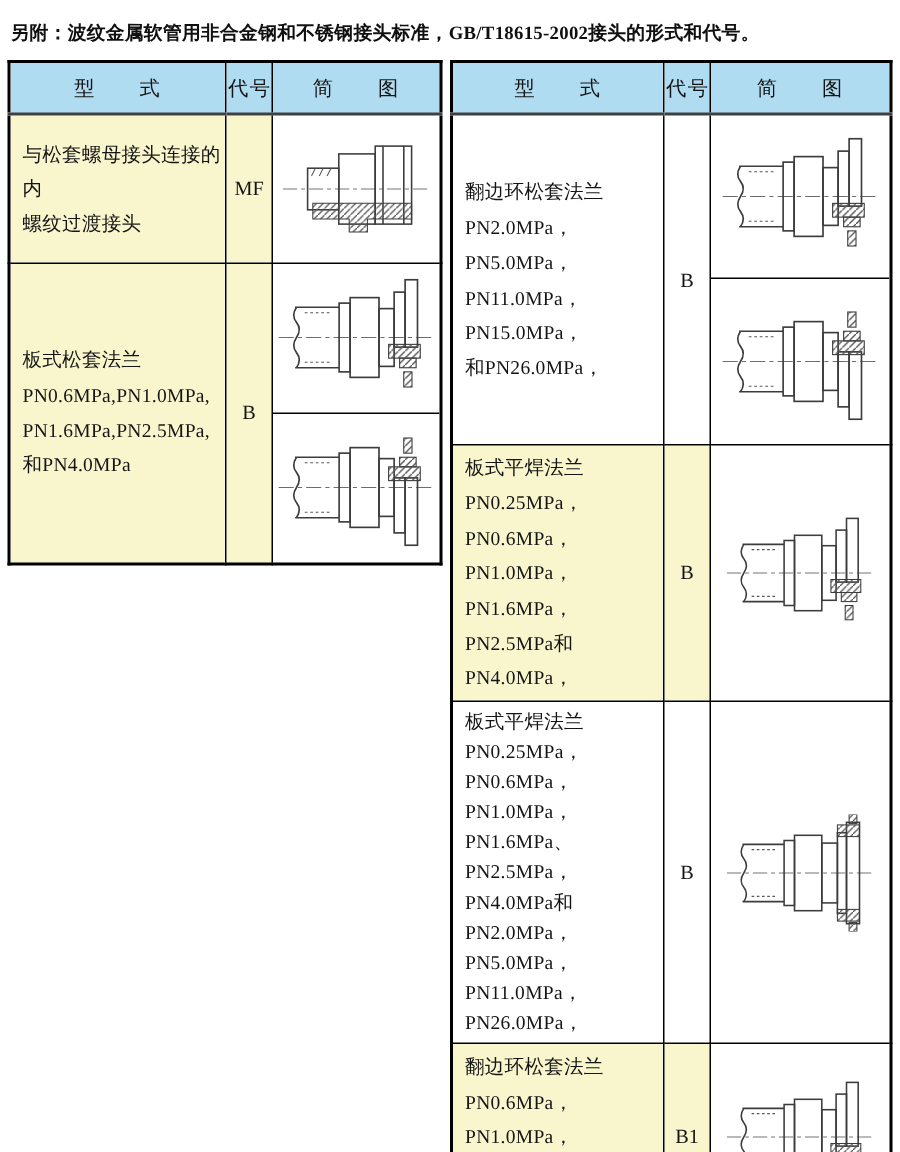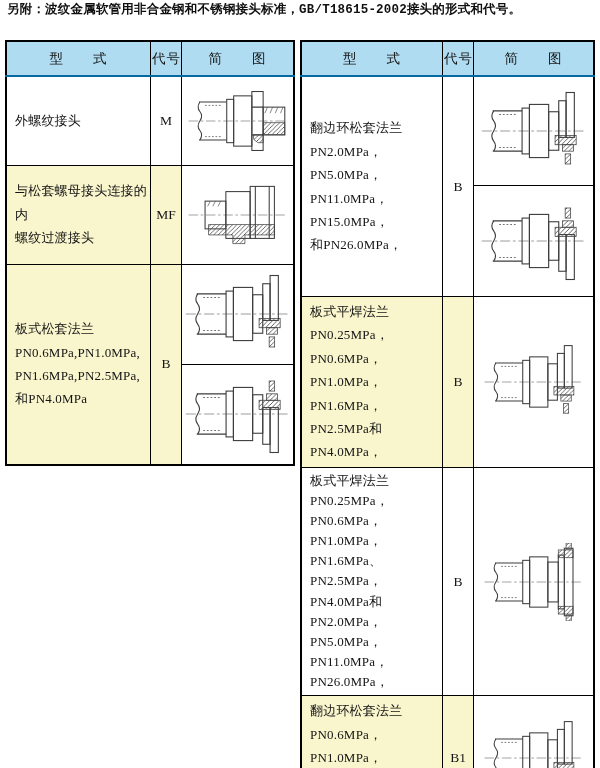--- a/index.html
+++ b/index.html
@@ -1,27 +1,27 @@
 <!DOCTYPE html>
 <html style="--header-bg: #b0dcf2; --highlight-bg: #f9f6cd; --border: #000000;"><head>
 <meta charset="utf-8">
 <style>
   html,body{margin:0;padding:0;background:#fff;}
   .page{position:relative;width:600px;height:768px;background:#fff;overflow:hidden;
         font-family:"Liberation Serif","DejaVu Serif",serif;color:#141414;}
-  .title{position:absolute;left:7px;top:1px;width:586px;
-         font-family:Liberation Mono, monospace;
+  .title{position:absolute;left:7px;top:14px;width:586px;
+         font-family:Liberation Serif, serif;
          font-weight:bold;font-size:12.5px;letter-spacing:.2px;color:#101010;}
   table{border-collapse:collapse;table-layout:fixed;position:absolute;top:40px;
         border:2px solid #000;background:#fff;}
   table.lt{left:5px;width:290px;}
   table.rt{left:300px;width:295px;}
   th,td{border:1px solid #000;overflow:hidden;}
   th{background:var(--header-bg,#b0dcf2);font-weight:normal;font-size:13.5px;
-     white-space:pre;letter-spacing:1px;border-bottom:2px solid #0369a1;}
+     white-space:pre;letter-spacing:1px;border-bottom:2px solid #404040;}
   td.tcell{font-size:13px;line-height:1.8;padding:3px 2px 3px 8px;
            white-space:pre-line;vertical-align:middle;letter-spacing:.2px;}
   td.tcell.tight{line-height:1.55;}
   td.ccell{text-align:center;font-size:13.5px;vertical-align:middle;}
   tr.hl .tcell,tr.hl .ccell{background:var(--highlight-bg,#f9f6cd);}
   td.dcell{padding:0;background:#fff;vertical-align:middle;}
   .dwrap{display:flex;align-items:center;justify-content:center;}
   .dwrap svg{width:110px;height:78px;}
   .half+.half{border-top:1px solid #000;}
   .half svg{height:88px;}
@@ -52,42 +52,20 @@
         <col style="width:144px">
         <col style="width:31px">
         <col style="width:112px">
       </colgroup>
     <tbody>
         <tr style="height:35px">
       <th>型　　式</th>
       <th>代号</th>
       <th>简　　图</th>
     </tr>
-    <tr style="height:89px">
-      <td class="tcell">外螺纹接头</td>
-      <td class="ccell">M</td>
-      <td class="dcell">
-            <div class="dwrap">
-              <svg viewBox="0 0 120 90" xmlns="http://www.w3.org/2000/svg">
-                <path class="cl" d="M3 45H117"></path>
-                <path class="ln" d="M16 23 q-4 6 0 11 t0 11 t0 11 t0 11"></path>
-                <path class="ln" d="M15 23 H47 M15 67 H47"></path>
-                <path class="dt" d="M22 27 h18 M22 63 h18"></path>
-                <rect class="ln" x="47" y="20" width="8" height="50"></rect>
-                <rect class="ln" x="55" y="16" width="21" height="58"></rect>
-                <rect class="ln" x="76" y="11" width="13" height="68"></rect>
-                <path class="ln" d="M76 29 H89 M76 61 H89"></path>
-                <rect class="ln" x="89" y="29" width="25" height="32"></rect>
-                <path class="th" d="M94 29 l-3 7 M100 29 l-3 7 M106 29 l-3 7 M112 29 l-3 7"></path>
-                <rect class="fh" x="89" y="47" width="25" height="14"></rect>
-                <path class="fh" d="M78 61 h11 v9 h-6 l-5 -4 z"></path>
-              </svg>
-            </div>
-          </td>
-    </tr>
     <tr style="height:99px" class="hl">
       <td class="tcell">与松套螺母接头连接的内
 螺纹过渡接头</td>
       <td class="ccell">MF</td>
       <td class="dcell">
             <div class="dwrap">
               <svg viewBox="0 0 120 90" xmlns="http://www.w3.org/2000/svg">
                 <path class="cl" d="M3 45H117"></path>
                 <rect class="ln" x="22" y="29" width="24" height="32"></rect>
                 <path class="th" d="M28 29 l-3 6 M34 29 l-3 6 M40 29 l-3 6"></path>

